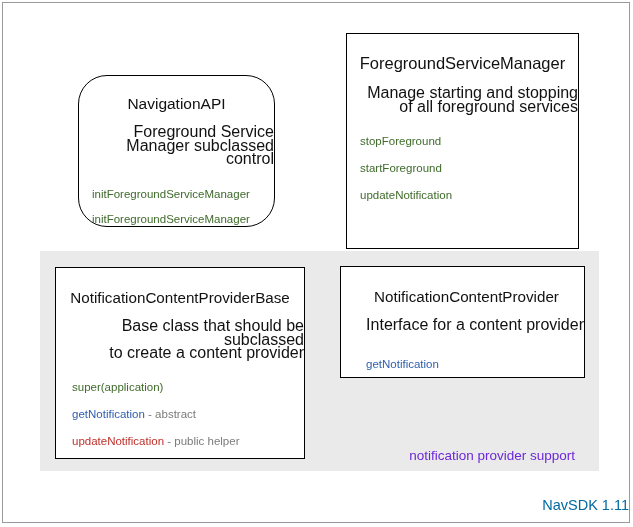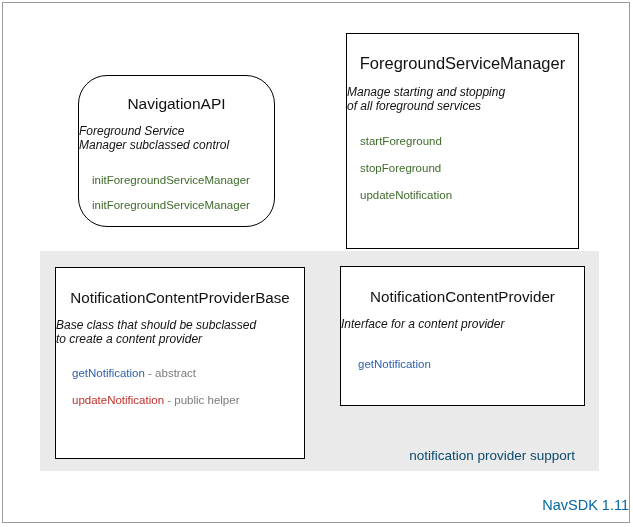--- a/index.html
+++ b/index.html
@@ -42,45 +42,44 @@
     width: 559px;
     height: 220px;
     background: #eaeaea;
   }
 
   .group-label {
     position: absolute;
     right: 24px;
     bottom: 8px;
     font-size: 13.5px;
-    color: #0c4a6e;
+    color: #6d28d9;
     white-space: nowrap;
   }
 
   
   .box {
     position: absolute;
     background: #ffffff;
     border: 1px solid #000000;
     box-sizing: border-box;
   }
 
   .box .title {
     text-align: center;
     font-size: 15.5px;
     color: #111111;
     white-space: nowrap;
   }
 
   .box .desc {
-    text-align: left;
-    font-size: 12px;
+    text-align: right;
+    font-size: 16px;
     line-height: 13.6px;
     color: #111111;
-    font-style: italic;
   }
 
   .box .members {
     text-align: left;
   }
 
   .member {
     font-size: 11.5px;
     line-height: 14px;
     white-space: nowrap;
@@ -126,21 +125,22 @@
   }
   #box-notification-content-provider-base .title { margin-top: 21px; font-size: 15.2px; }
   #box-notification-content-provider-base .desc  { margin-top: 13px; }
   #box-notification-content-provider-base .members { margin-top: 20px; padding-left: 16px; }
   #box-notification-content-provider-base .member { margin-bottom: 13px; }
 
   #box-notification-content-provider {
     left: 337px;
     top: 263px;
     width: 245px;
-    height: 140px;
+    height: 112px;
+    padding-left: 8px;
   }
   #box-notification-content-provider .title { margin-top: 21px; font-size: 15.2px; }
   #box-notification-content-provider .desc  { margin-top: 13px; }
   #box-notification-content-provider .members { margin-top: 25px; padding-left: 17px; }
 
   
   .footer-caption {
     position: absolute;
     left: 0;
     right: 0;
@@ -178,38 +178,41 @@
     </div>
 
     <div class="box" id="box-foreground-service-manager">
       <div class="title">ForegroundServiceManager</div>
       <div class="desc">
         <div>Manage starting and stopping</div>
         <div>of all foreground services</div>
       </div>
       <div class="members">
         <div class="member m-green">
+          <span>stopForeground</span><span class="suffix"></span>
+        </div>
+        <div class="member m-green">
           <span>startForeground</span><span class="suffix"></span>
-        </div>
-        <div class="member m-green">
-          <span>stopForeground</span><span class="suffix"></span>
         </div>
         <div class="member m-green">
           <span>updateNotification</span><span class="suffix"></span>
         </div>
       </div>
     </div>
 
     <div class="box" id="box-notification-content-provider-base">
       <div class="title">NotificationContentProviderBase</div>
       <div class="desc">
         <div>Base class that should be subclassed</div>
         <div>to create a content provider</div>
       </div>
       <div class="members">
+        <div class="member m-green">
+          <span>super(application)</span><span class="suffix"></span>
+        </div>
         <div class="member m-blue">
           <span>getNotification</span><span class="suffix"> - abstract</span>
         </div>
         <div class="member m-red">
           <span>updateNotification</span><span class="suffix"> - public helper</span>
         </div>
       </div>
     </div>
 
     <div class="box" id="box-notification-content-provider">

